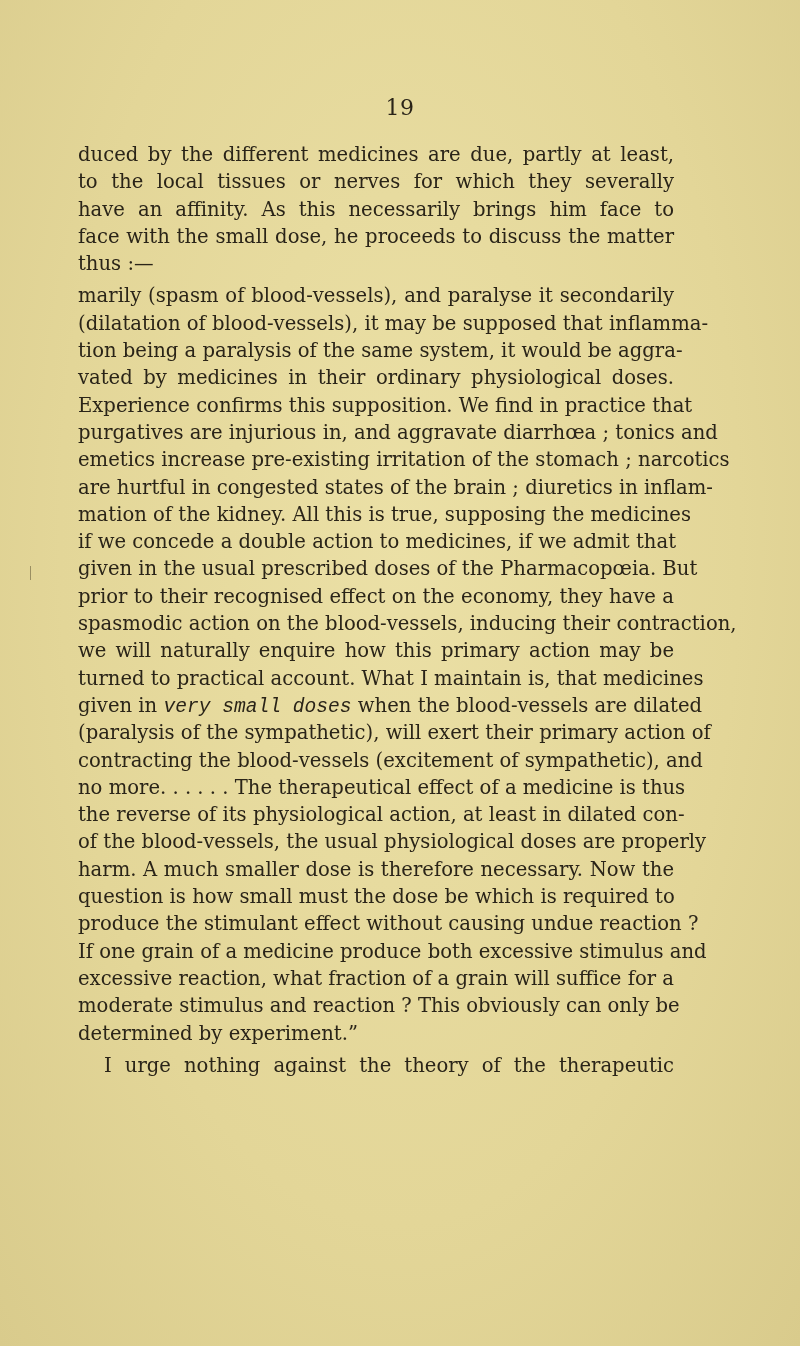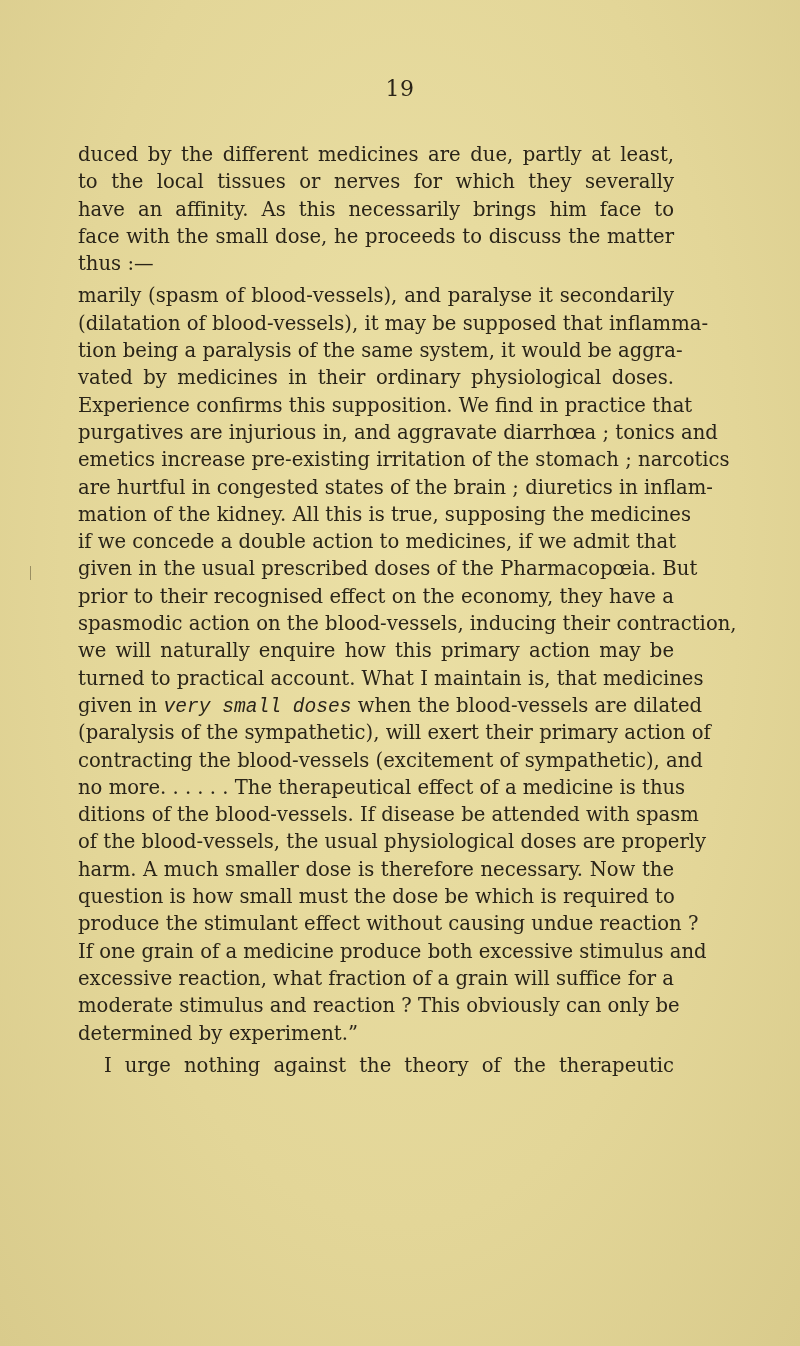--- a/index.html
+++ b/index.html
@@ -11,21 +11,21 @@
     height: 1346px;
     background: #e8dca0;
     background-image: radial-gradient(ellipse at 50% 40%, #ebe0a6 0%, #e3d698 60%, #d9cb8c 100%);
     position: relative;
     overflow: hidden;
     font-family: "DejaVu Serif", "Liberation Serif", serif;
     color: #2a2418;
   }
   .page-number {
     position: absolute;
-    top: 76px;
+    top: 95px;
     left: 0;
     width: 800px;
     text-align: center;
     font-size: 22px;
     letter-spacing: 0.5px;
   }
   .text-block {
     position: absolute;
     left: 78px;
     top: 141px;
@@ -92,21 +92,21 @@
       <div class="line">if we concede a double action to medicines, if we admit that</div>
       <div class="line">given in the usual prescribed doses of the Pharmacopœia.  But</div>
       <div class="line">prior to their recognised effect on the economy, they have a</div>
       <div class="line">spasmodic action on the blood-vessels, inducing their contraction,</div>
       <div class="line">we will naturally enquire how this primary action may be</div>
       <div class="line">turned to practical account.  What I maintain is, that medicines</div>
       <div class="line"><span>given in </span><span class="italic">very small doses</span><span> when the blood-vessels are dilated</span></div>
       <div class="line">(paralysis of the sympathetic), will exert their primary action of</div>
       <div class="line">contracting the blood-vessels (excitement of sympathetic), and</div>
       <div class="line">no more. . . . . . The therapeutical effect of a medicine is thus</div>
-      <div class="line">ditions of the blood-vessels.  If disease be attended with spasm</div>
+      <div class="line">the reverse of its physiological action, at least in dilated con-</div>
       <div class="line">of the blood-vessels, the usual physiological doses are properly</div>
       <div class="line">harm.  A much smaller dose is therefore necessary.  Now the</div>
       <div class="line">question is how small must the dose be which is required to</div>
       <div class="line">produce the stimulant effect without causing undue reaction ?</div>
       <div class="line">If one grain of a medicine produce both excessive stimulus and</div>
       <div class="line">excessive reaction, what fraction of a grain will suffice for a</div>
       <div class="line">moderate stimulus and reaction ?  This obviously can only be</div>
       <div class="line last">determined by experiment.”</div>
     </div>
     <div class="gap"></div>

